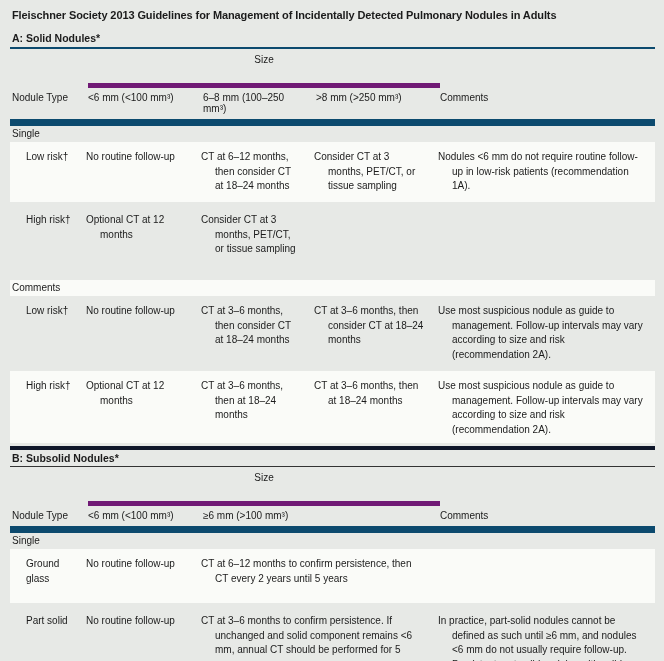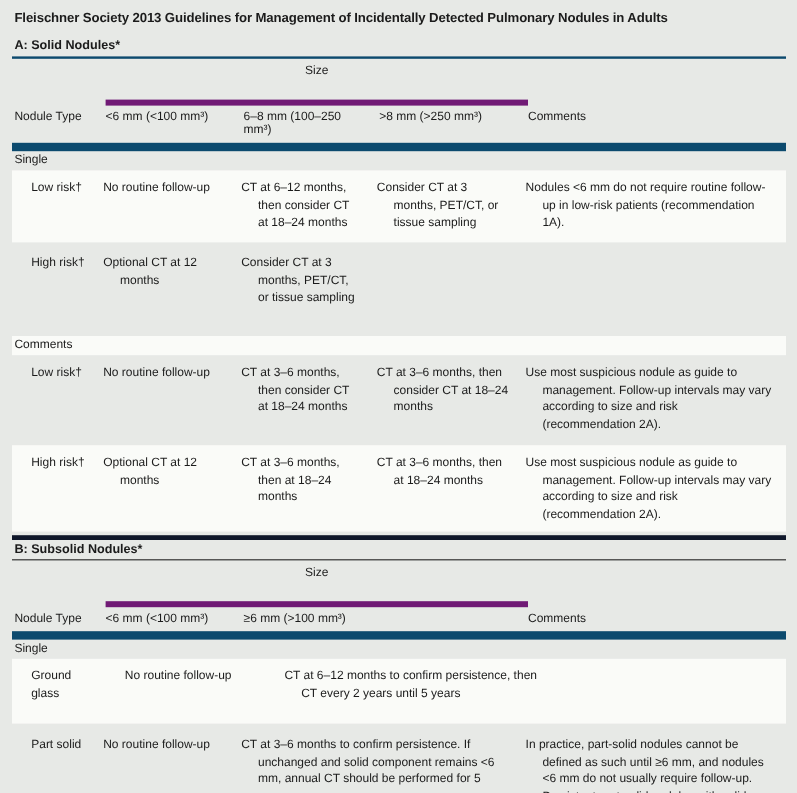--- a/index.html
+++ b/index.html
@@ -31,21 +31,21 @@
   .colhead { font-size:10px; padding:4px 6px 5px 0; }
 
   .band { font-size:10px; padding:2px 0 3px 2px; }
   .white { background:#fafbf8; }
 
   .row { font-size:10px; padding:8px 0 6px 0; margin-bottom:3px; }
   .cell { padding-left:14px; text-indent:-14px; padding-right:12px; line-height:1.45; }
   .type-cell { padding-left:16px; text-indent:0; }
 
   .h60 { min-height:60px; } .h72 { min-height:72px; } .h50 { min-height:50px; }
-  .h44 { min-height:44px; } .h54 { min-height:54px;gap:18px; } .h80 { min-height:80px; }
+  .h44 { min-height:44px; } .h54 { min-height:54px; } .h80 { min-height:80px; }
 </style>
 </head>
 <body>
 
 <div class="content">
 
   <div class="title">Fleischner Society 2013 Guidelines for Management of Incidentally Detected Pulmonary Nodules in Adults</div>
 
   <div class="sec-heading sec-heading-a">A: Solid Nodules*</div>
 

